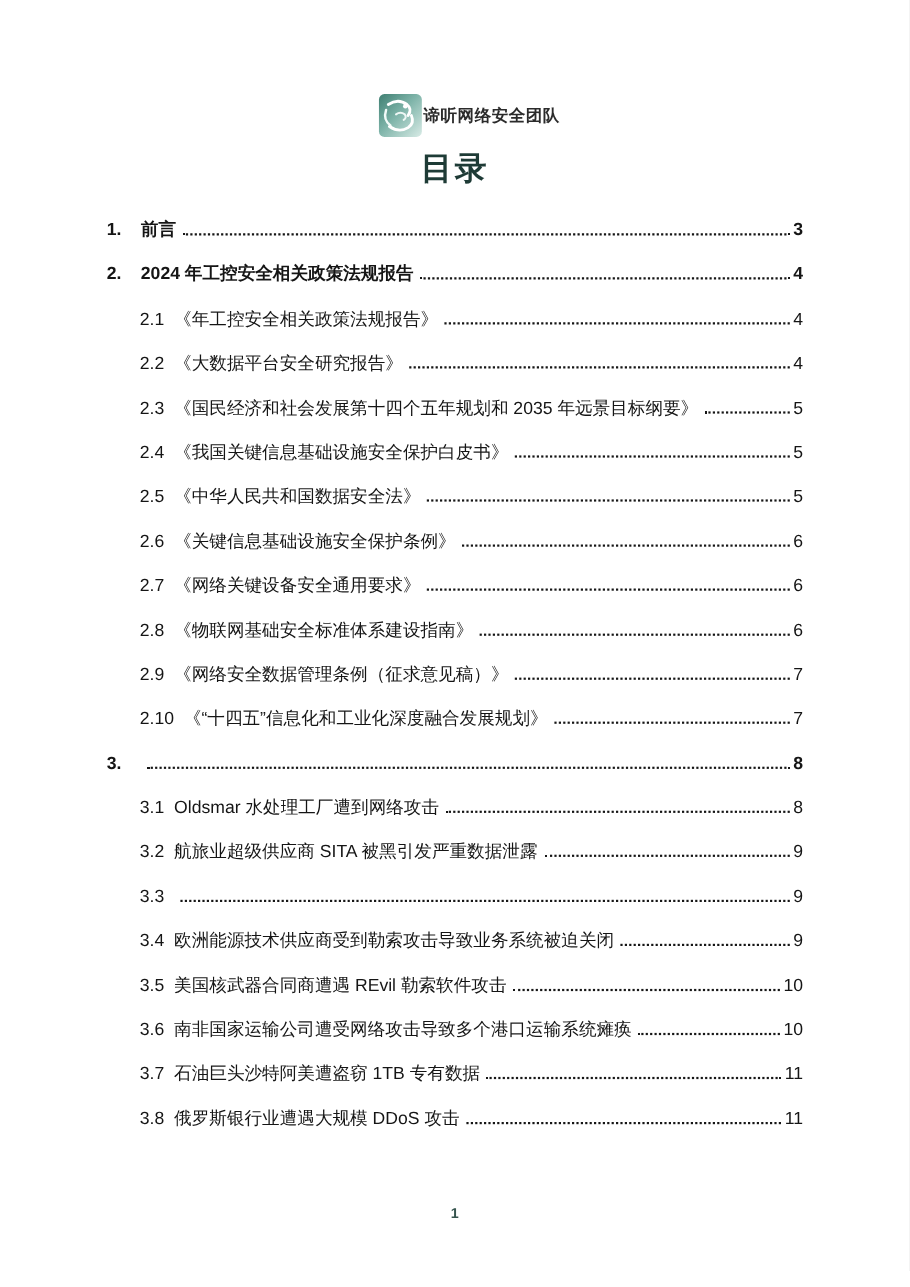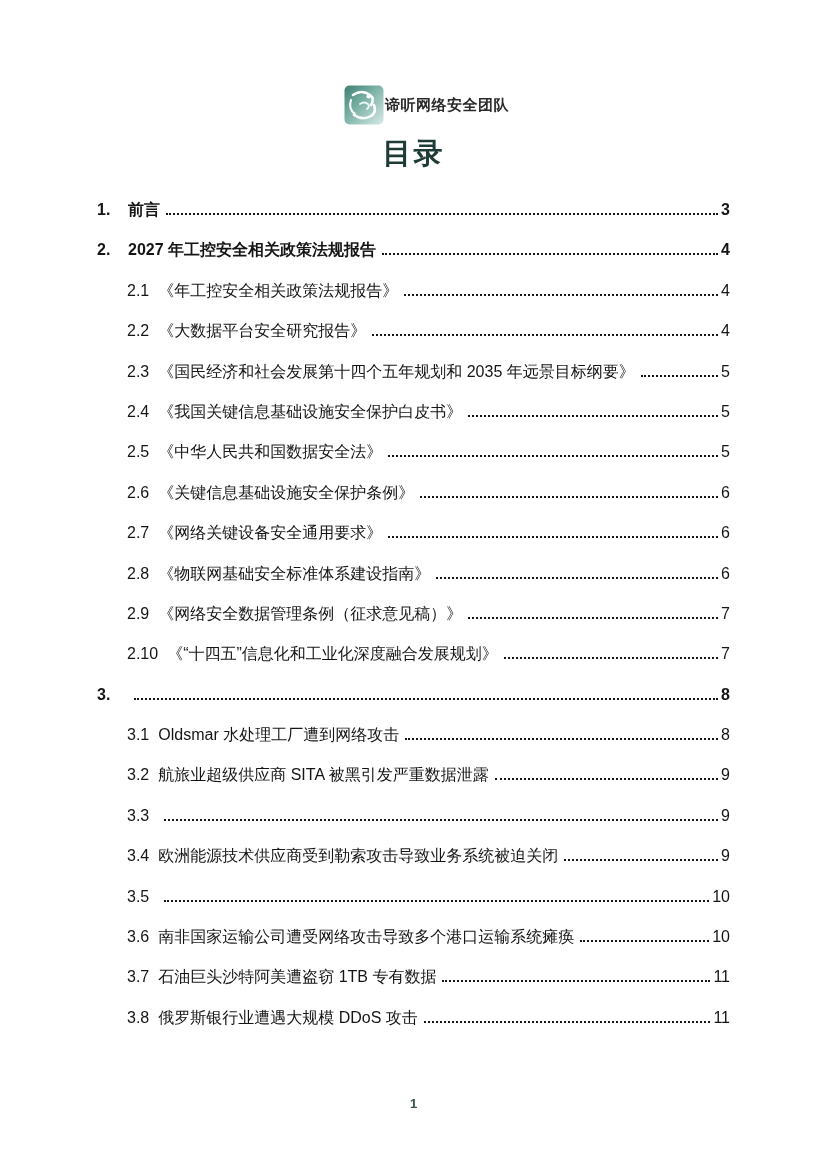--- a/index.html
+++ b/index.html
@@ -77,21 +77,21 @@
 
   <nav class="toc" id="toc">
       <div class="toc-row lvl1">
     <span class="num">1.</span>
     <span class="label">前言</span>
     <span class="leader"></span>
     <span class="pg">3</span>
   </div>
       <div class="toc-row lvl1">
     <span class="num">2.</span>
-    <span class="label">2027 年工控安全相关政策法规报告</span>
+    <span class="label">2024 年工控安全相关政策法规报告</span>
     <span class="leader"></span>
     <span class="pg">4</span>
   </div>
       <div class="toc-row lvl2">
     <span class="num">2.1</span>
     <span class="label">《年工控安全相关政策法规报告》</span>
     <span class="leader"></span>
     <span class="pg">4</span>
   </div>
       <div class="toc-row lvl2">
@@ -171,20 +171,21 @@
     <span class="pg">9</span>
   </div>
       <div class="toc-row lvl2">
     <span class="num">3.4</span>
     <span class="label">欧洲能源技术供应商受到勒索攻击导致业务系统被迫关闭</span>
     <span class="leader"></span>
     <span class="pg">9</span>
   </div>
       <div class="toc-row lvl2">
     <span class="num">3.5</span>
+    <span class="label">美国核武器合同商遭遇 REvil 勒索软件攻击</span>
     <span class="leader"></span>
     <span class="pg">10</span>
   </div>
       <div class="toc-row lvl2">
     <span class="num">3.6</span>
     <span class="label">南非国家运输公司遭受网络攻击导致多个港口运输系统瘫痪</span>
     <span class="leader"></span>
     <span class="pg">10</span>
   </div>
       <div class="toc-row lvl2">

